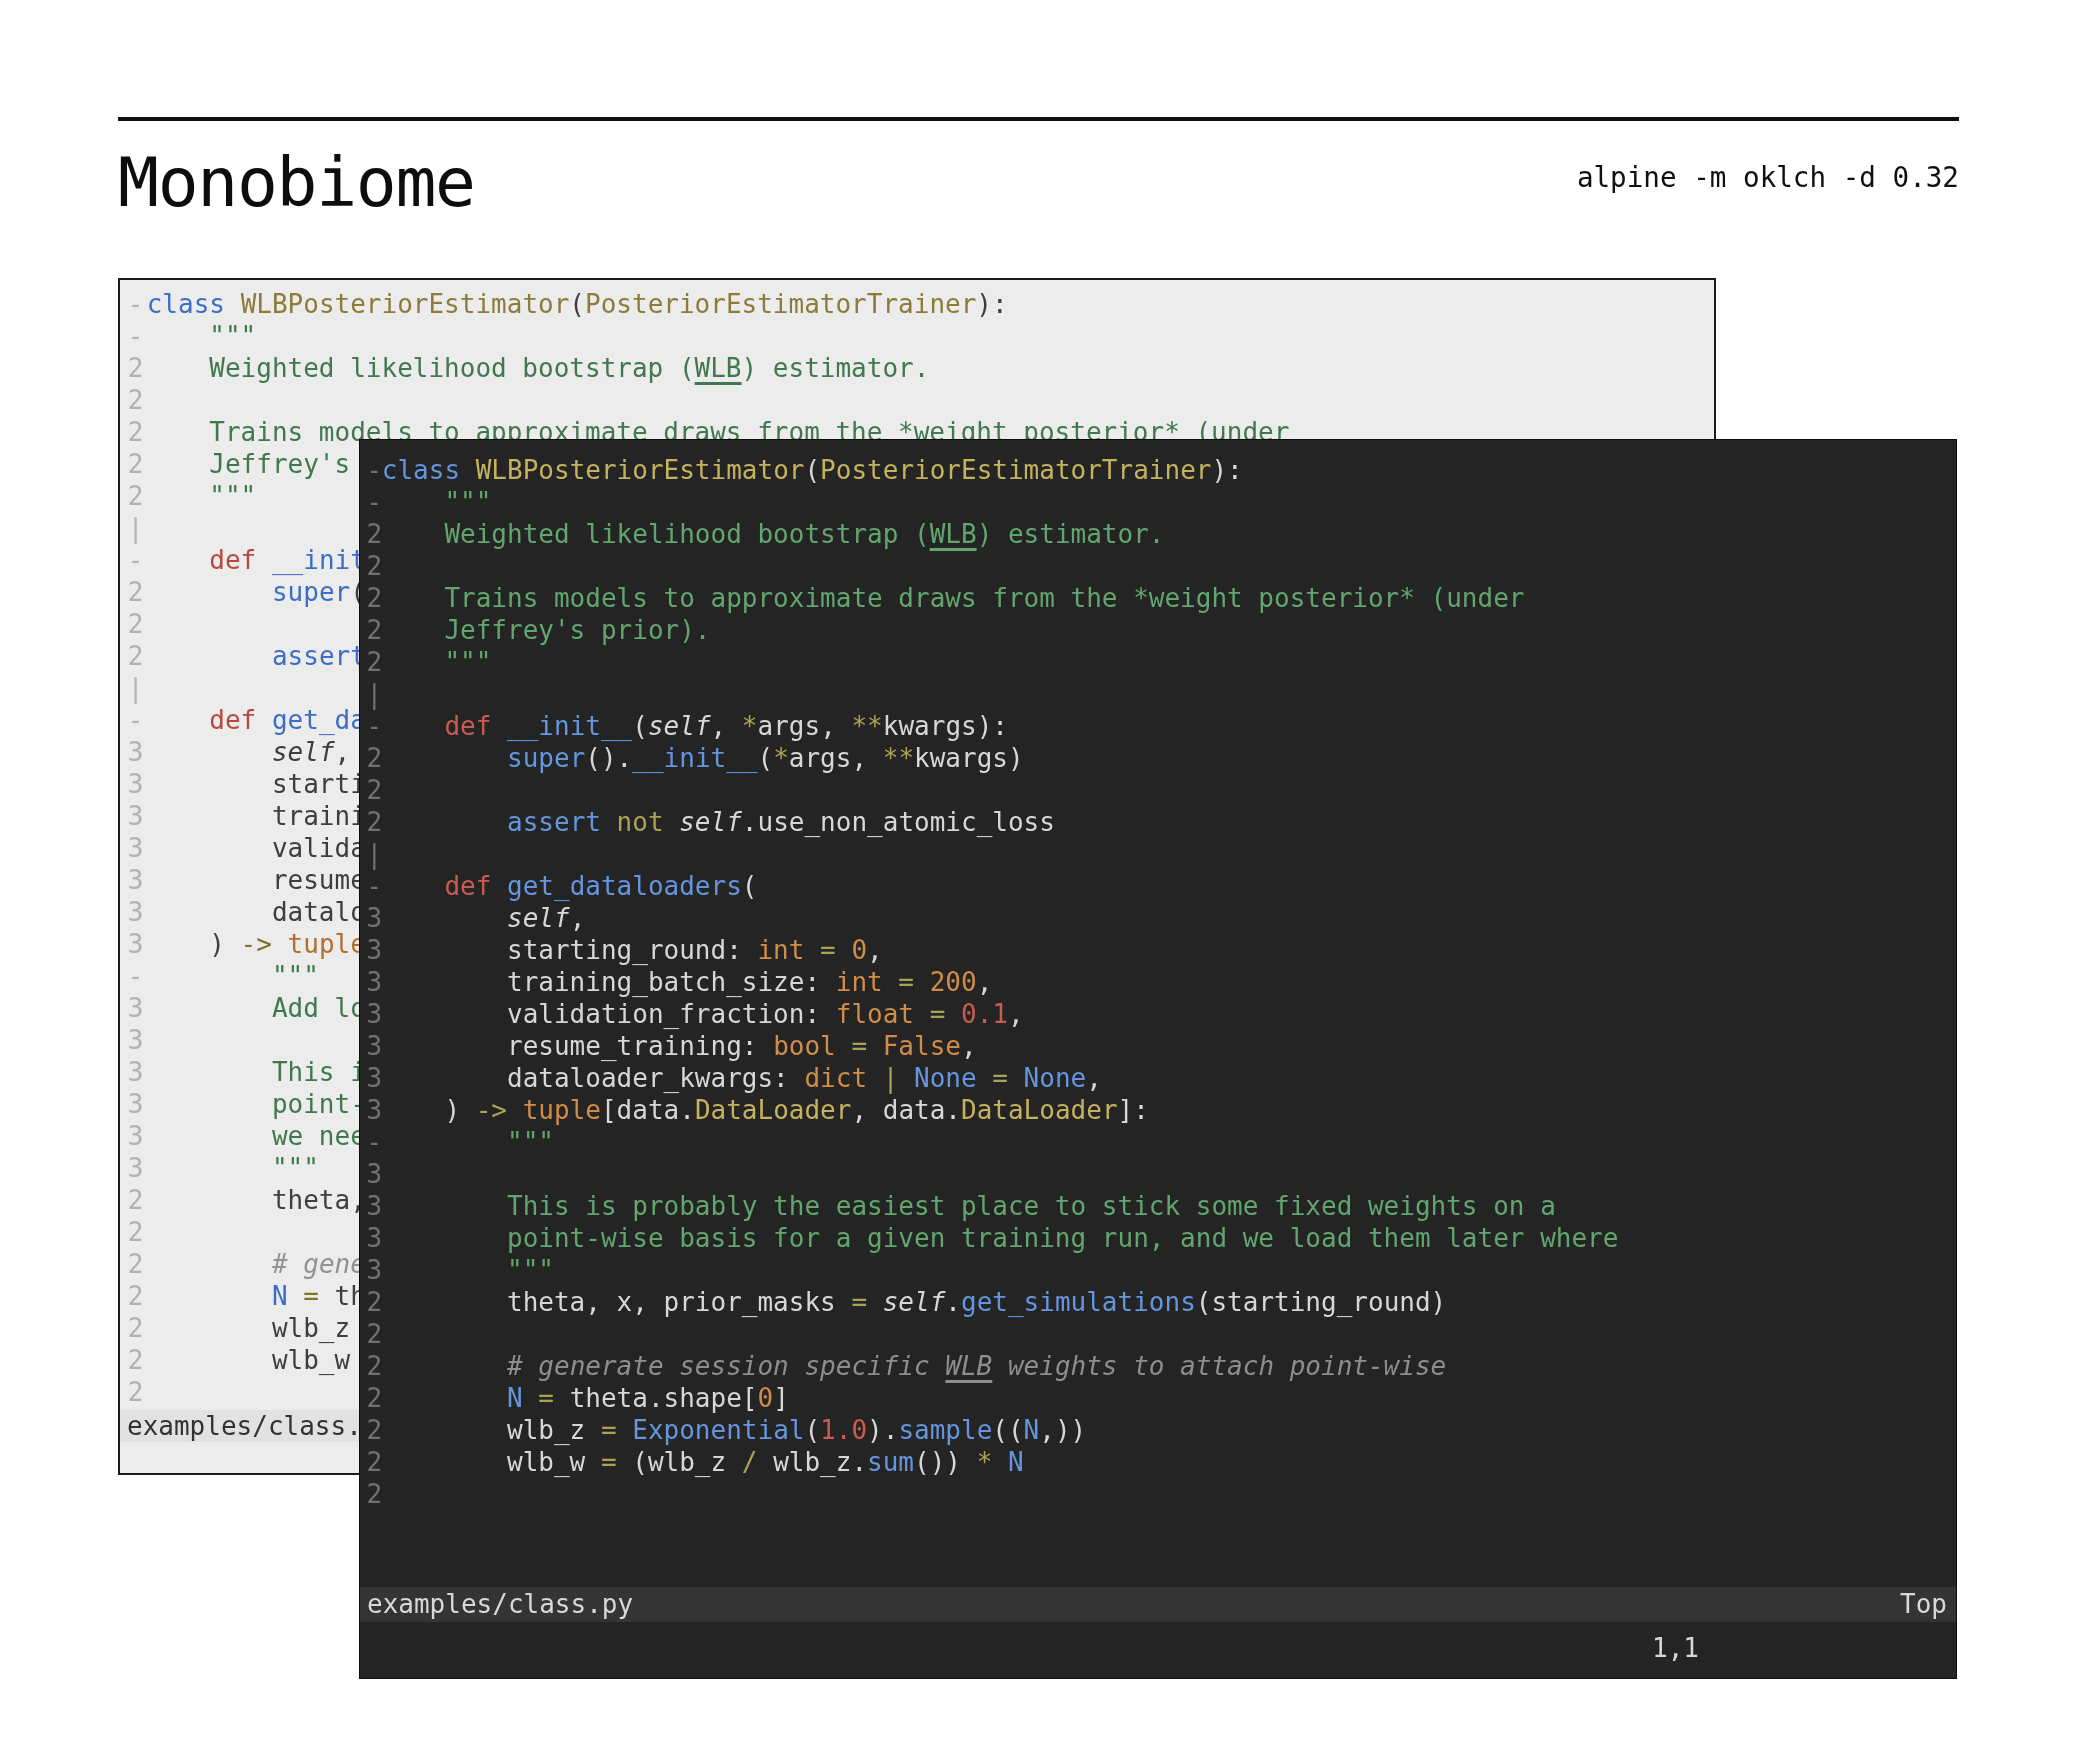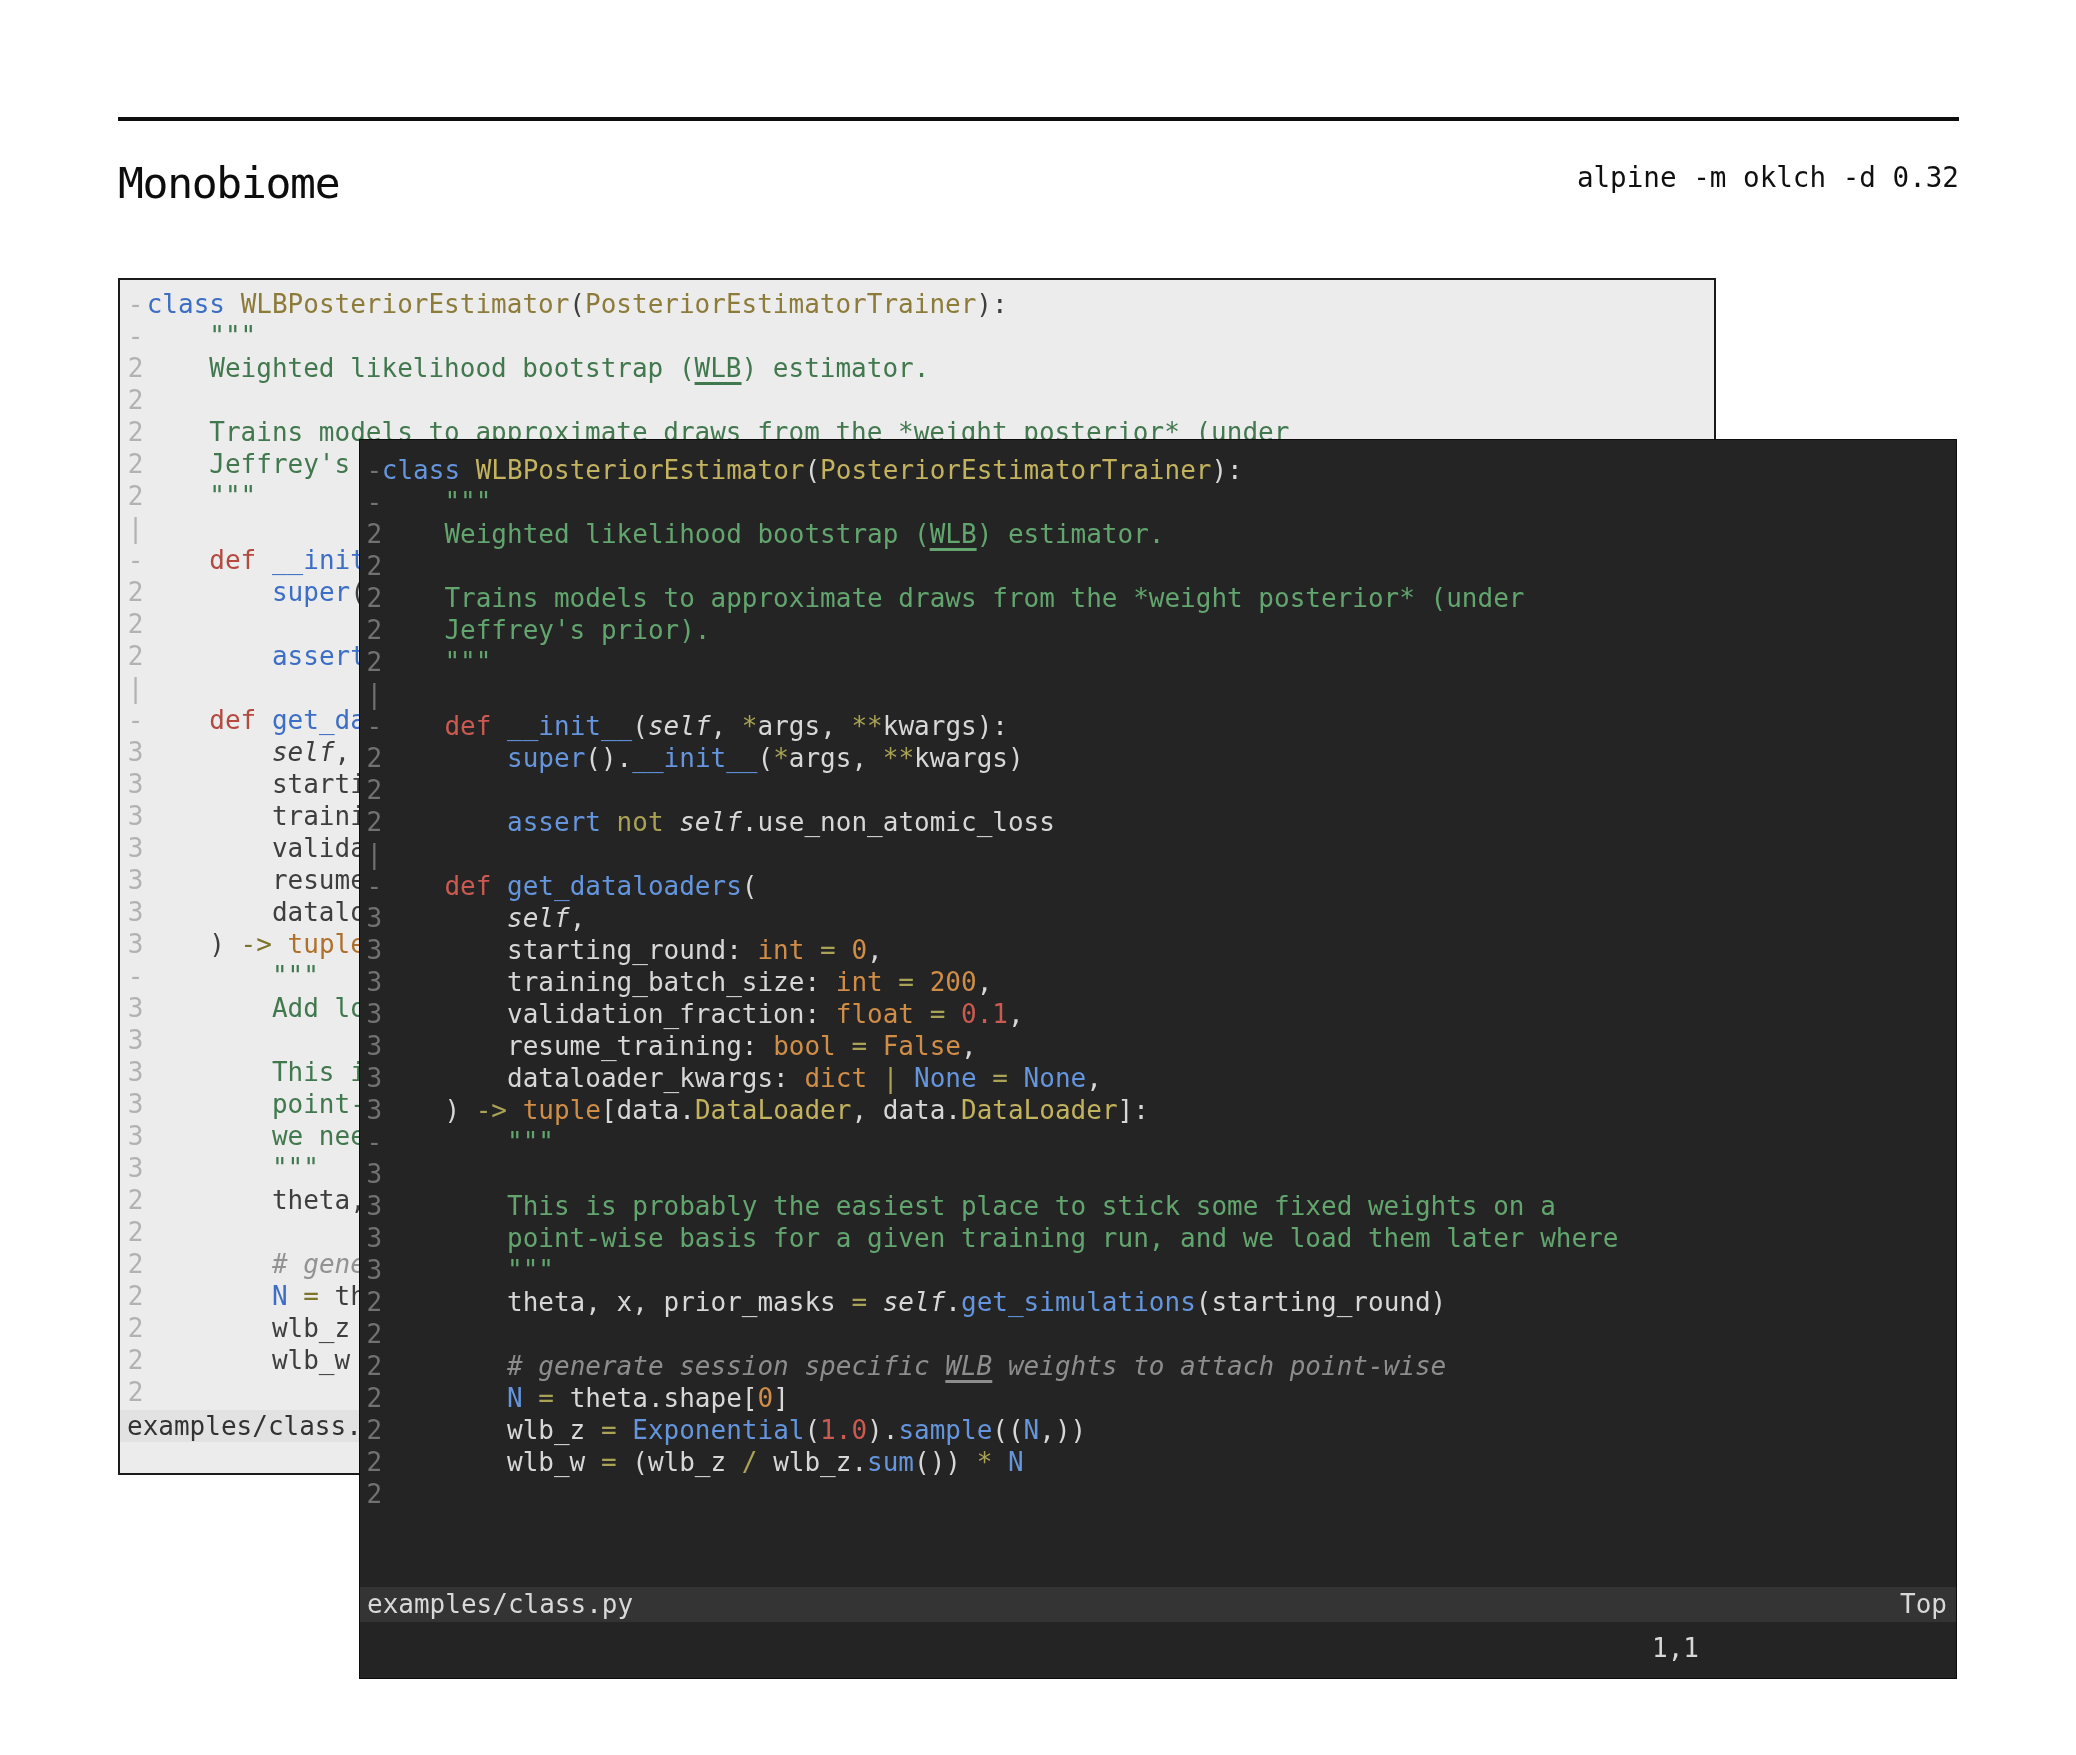--- a/index.html
+++ b/index.html
@@ -2,21 +2,21 @@
 <html style="font-size:10.3px"><head>
 <meta charset="utf-8">
 <style>
   html,body{margin:0;padding:0;}
   body{
     width:2077px;height:1756px;background:#ffffff;position:relative;overflow:hidden;
     font-family:"DejaVu Sans Mono","Liberation Mono",monospace;
   }
   .rule{position:absolute;left:118px;top:117px;width:1841px;height:3.8px;background:#0e0e0e;}
   .page-title{
-    position:absolute;left:118px;top:151px;font-size:43px;line-height:64px;
+    position:absolute;left:118px;top:151px;font-size:68px;line-height:64px;
     color:#0d0d0d;letter-spacing:-1.3px;white-space:pre;
   }
   .cmd{
     position:absolute;right:118px;top:162px;font-size:27.6px;line-height:32px;
     color:#101010;white-space:pre;
   }
 
   .win{position:absolute;box-sizing:border-box;overflow:hidden;}
   .win.light{
     left:118px;top:278px;width:1598px;height:1197px;

